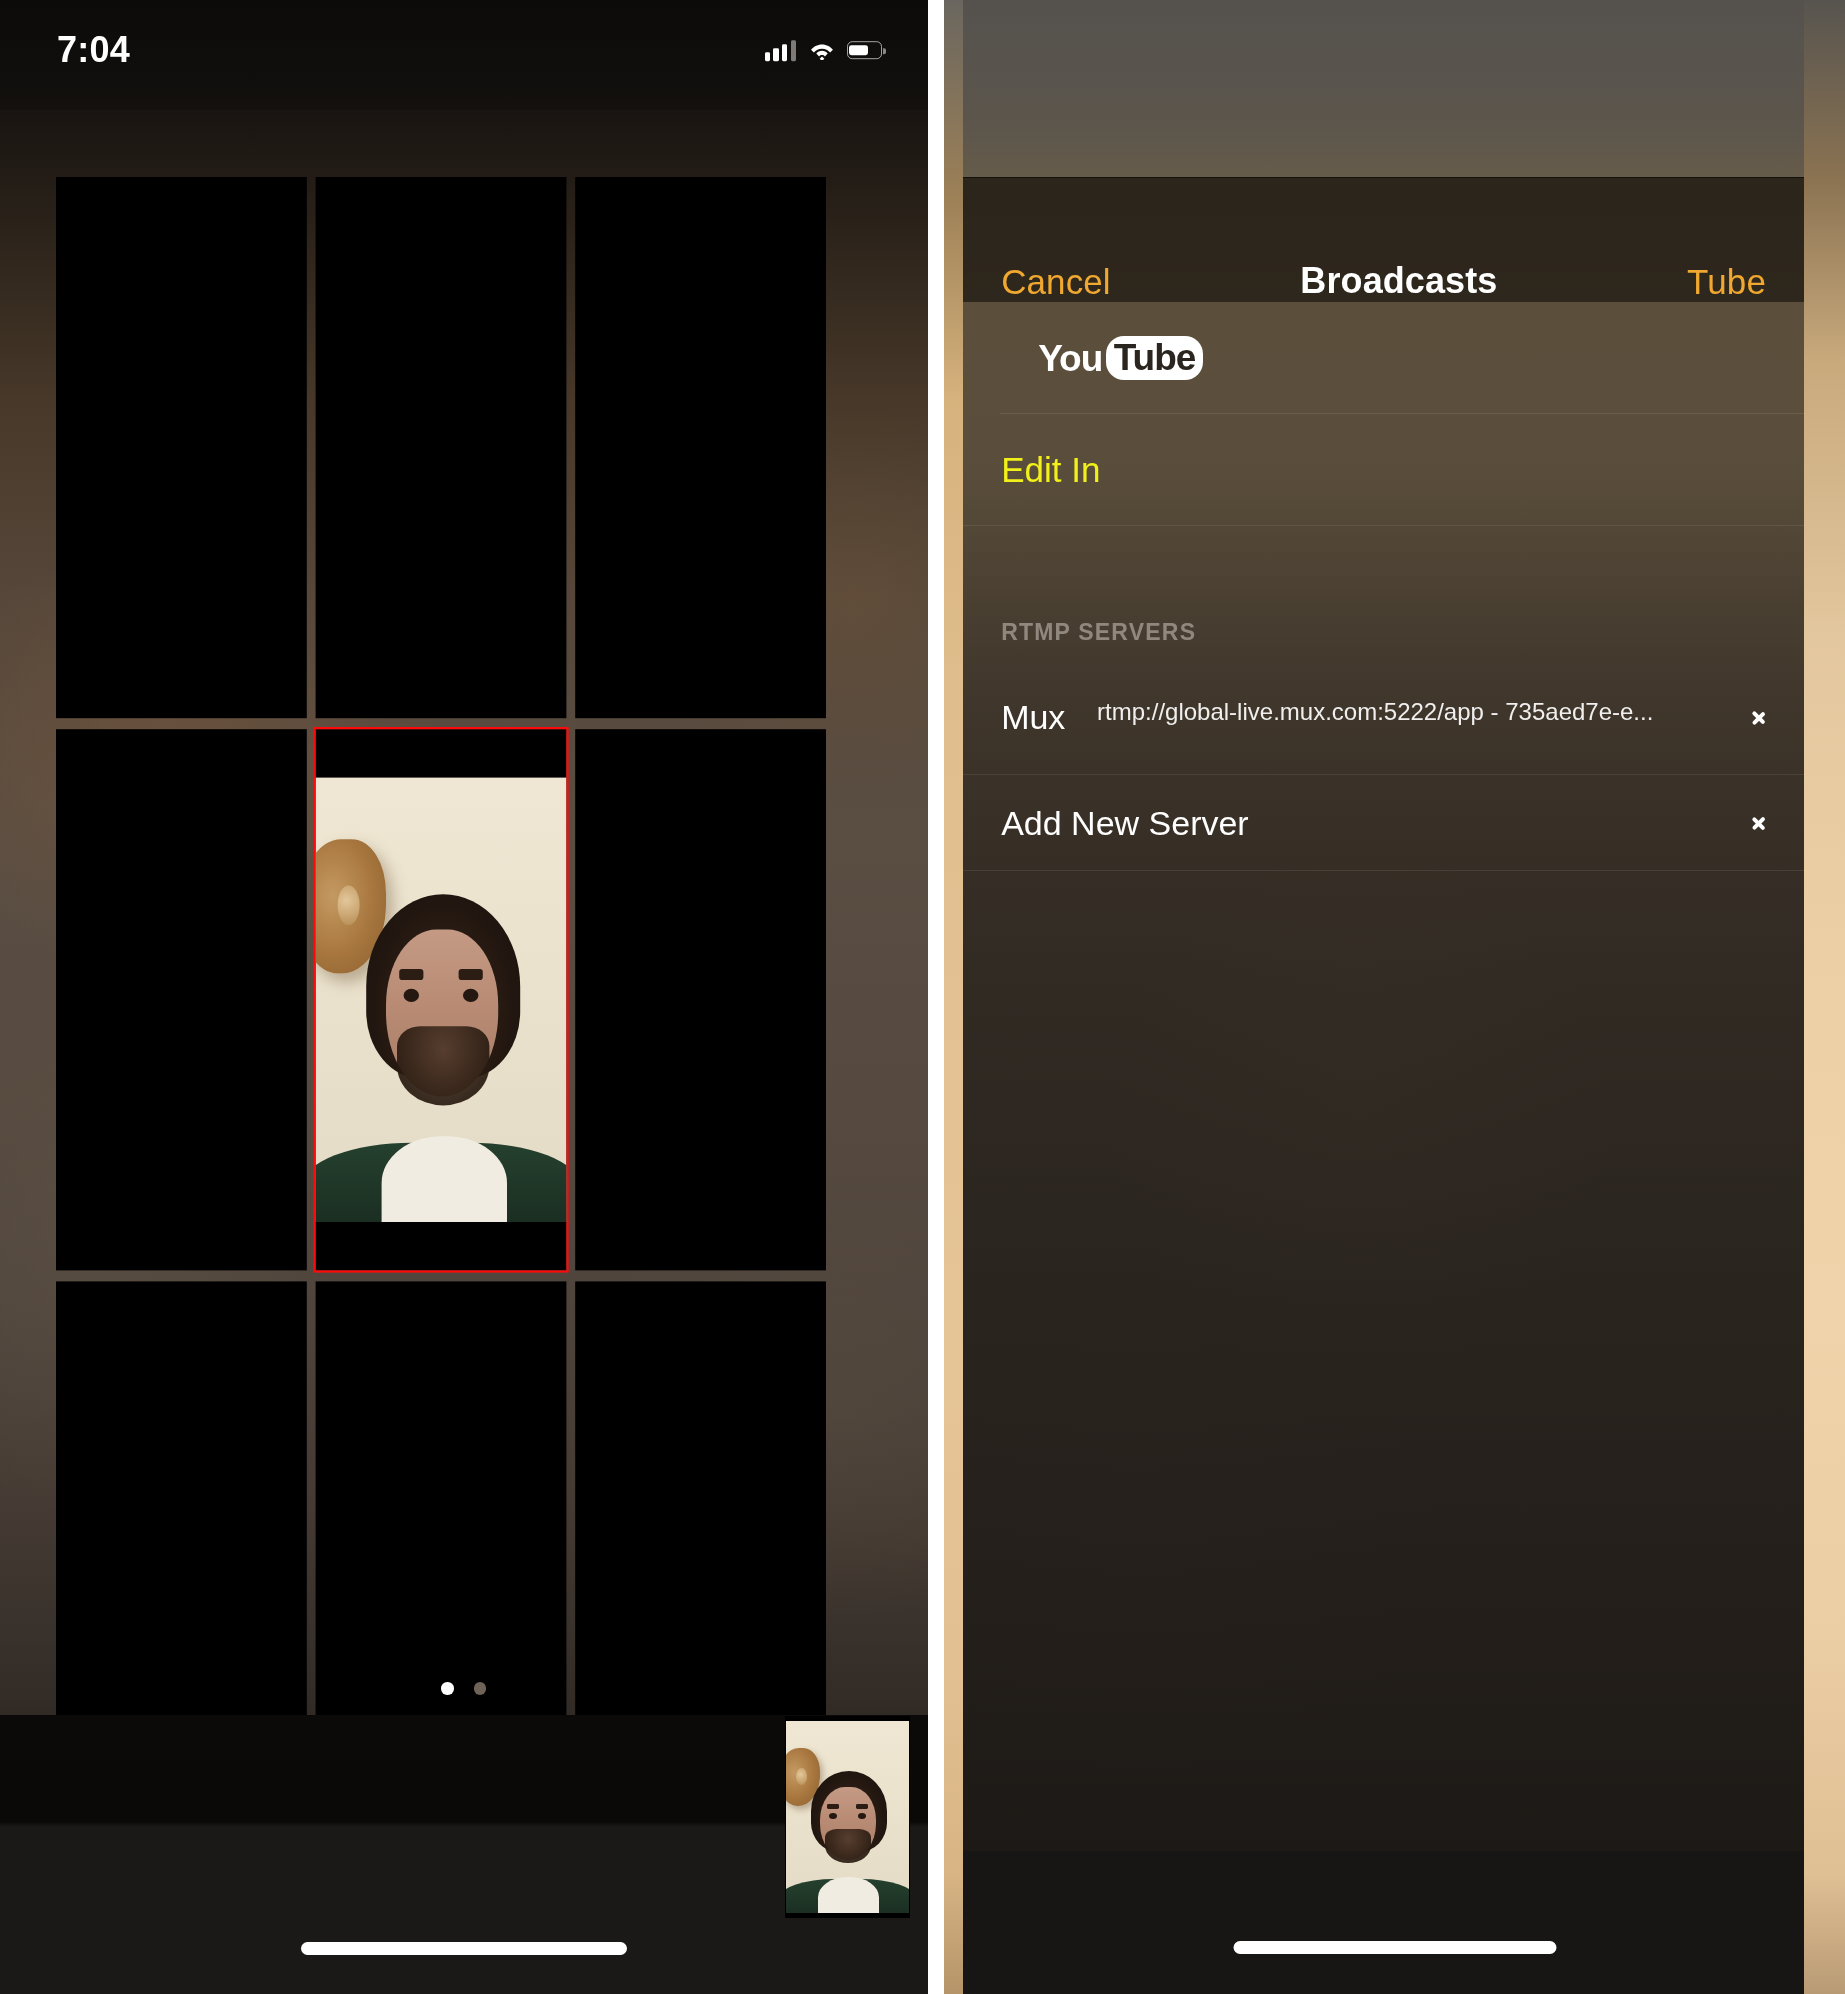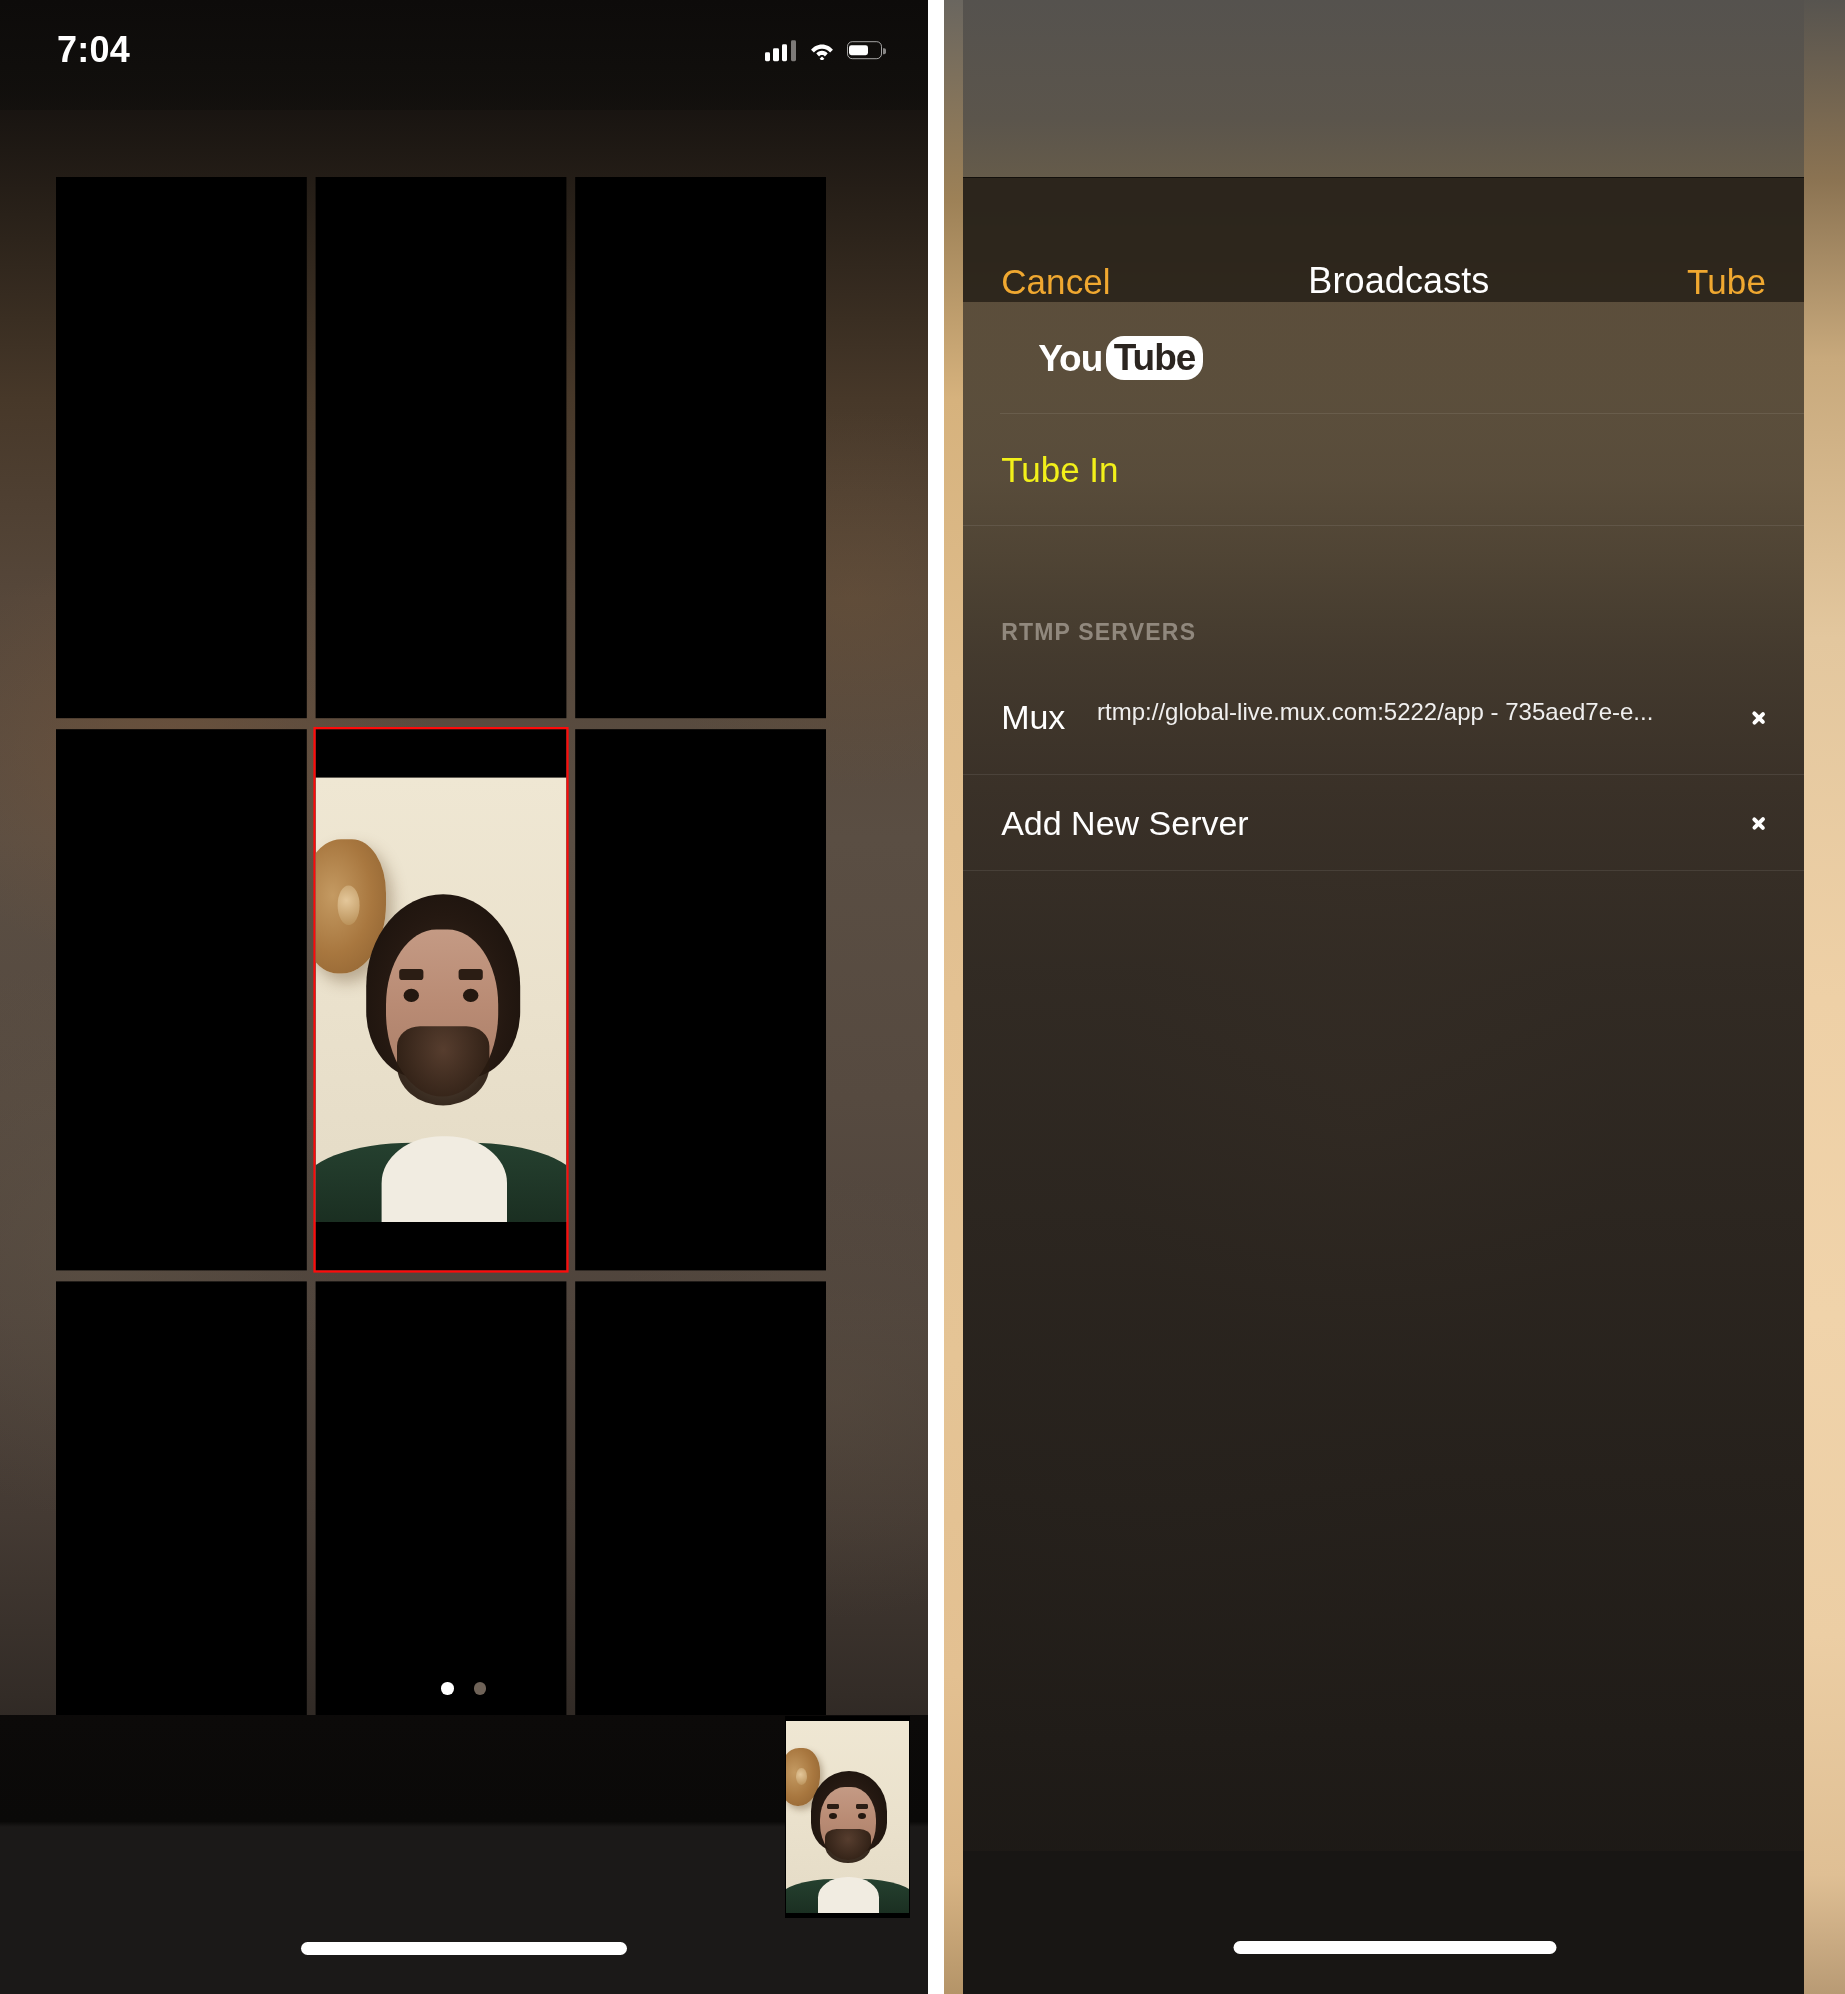--- a/index.html
+++ b/index.html
@@ -245,21 +245,21 @@
     z-index: 3;
   }
   .navbar {
     height: 125px;
     background: rgba(40,34,26,0.94);
     border-top: 1.4px solid rgba(0,0,0,0.55);
     display: flex; align-items: flex-end; justify-content: space-between;
     padding: 0 38px;
   }
   .nav-btn { color: #f0a830; font-size: 35px; font-weight: 400; letter-spacing: 0.1px; }
-  .nav-title { color:#ffffff; font-size: 36px; font-weight: 400; letter-spacing: 0.1px; }
+  .nav-title { color:#ffffff; font-size: 36px; font-weight: 700; letter-spacing: 0.1px; }
 
   .sheet-body {
     position:absolute; top:125px; left:0; right:0; bottom:0;
     background: linear-gradient(180deg,
       rgba(84,72,56,0.88) 0%,
       rgba(76,66,52,0.88) 8%,
       rgba(66,57,45,0.90) 18%,
       rgba(58,49,40,0.92) 28%,
       rgba(50,43,36,0.93) 40%,
       rgba(44,38,32,0.94) 55%,
@@ -432,21 +432,21 @@
           <div class="yt-logo">
             <span class="yt-you">You</span>
             <span class="yt-tube-box">
               <span class="yt-tube">Tube</span>
             </span>
           </div>
           <div class="sep"></div>
         </div>
 
         <div class="row row-signin">
-          <div class="signin-label">Tube In</div>
+          <div class="signin-label">Edit In</div>
           <div class="sep"></div>
         </div>
 
         <div class="section-gap"></div>
 
         <div class="section-header">RTMP SERVERS</div>
 
         <div class="row row-server">
           <div class="server-text">
             <div class="server-title">Mux</div>

